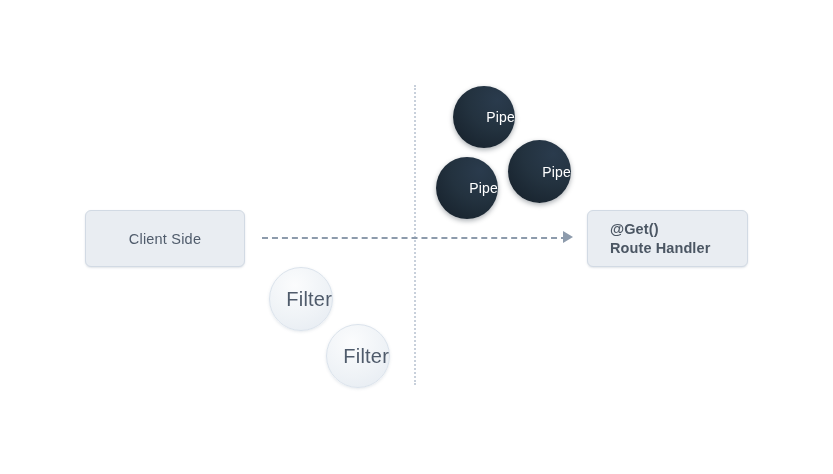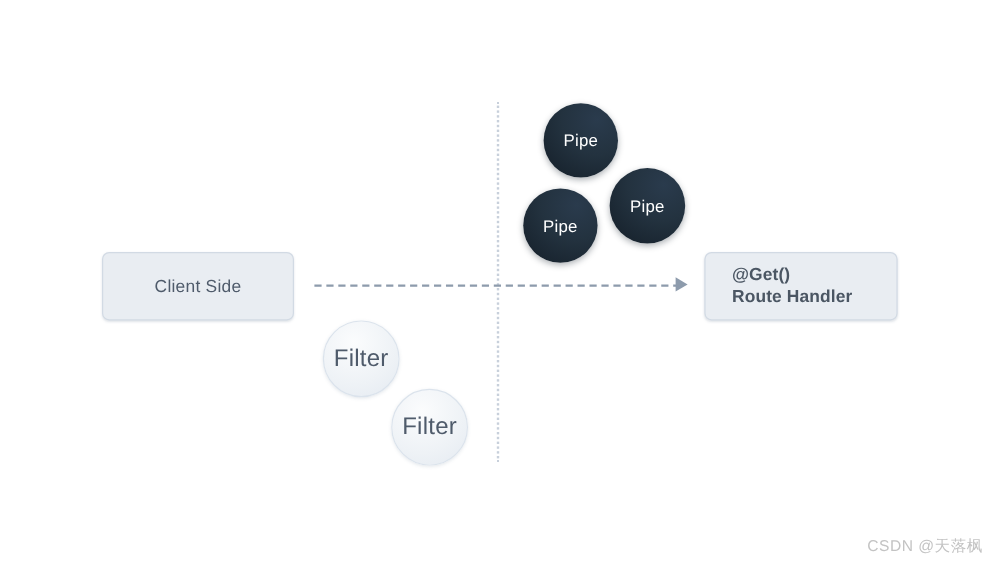--- a/index.html
+++ b/index.html
@@ -88,21 +88,21 @@
     line-height: 19px;
     letter-spacing: 0.1px;
   }
 
   
   .circle {
     position: absolute;
     border-radius: 50%;
     display: flex;
     align-items: center;
-    justify-content: center;
+    justify-content: flex-end;
     box-sizing: border-box;
   }
   .circle-pipe {
     background: radial-gradient(circle at 72% 22%, #2a3b4d 0%, #23323f 45%, #141e28 100%);
     box-shadow: 0 2px 5px rgba(20, 32, 44, 0.35);
   }
   .circle-pipe .circle-text {
     color: #ffffff;
     font-size: 14px;
     letter-spacing: 0.2px;
@@ -165,15 +165,14 @@
     <span class="circle-text">Pipe</span>
   </div>
 
   <div class="circle circle-filter filter-1">
     <span class="circle-text">Filter</span>
   </div>
   <div class="circle circle-filter filter-2">
     <span class="circle-text">Filter</span>
   </div>
 
-  <div class="watermark">CSDN @天落枫</div>
 
 </div>
 
 </body></html>

